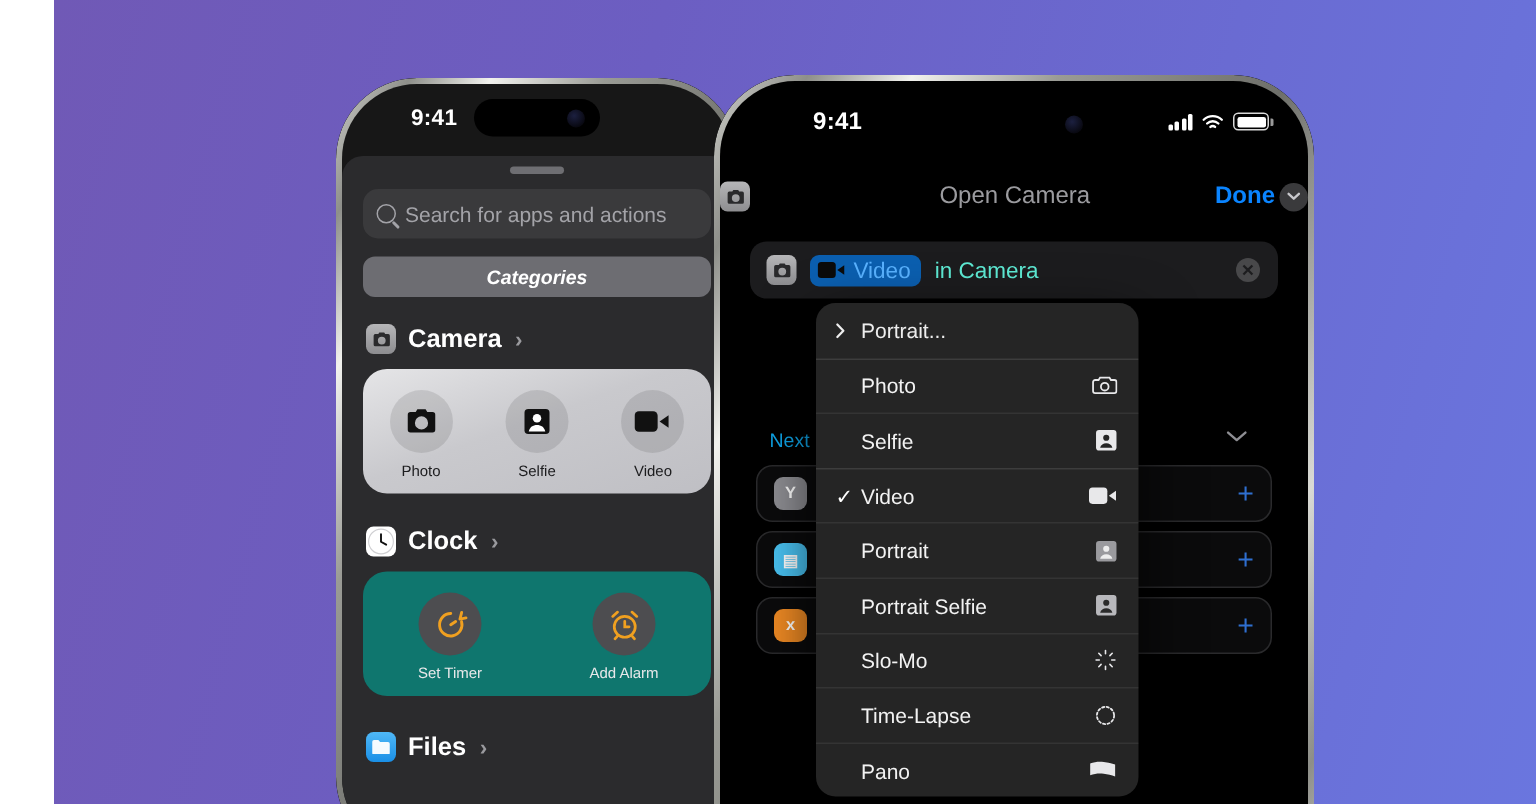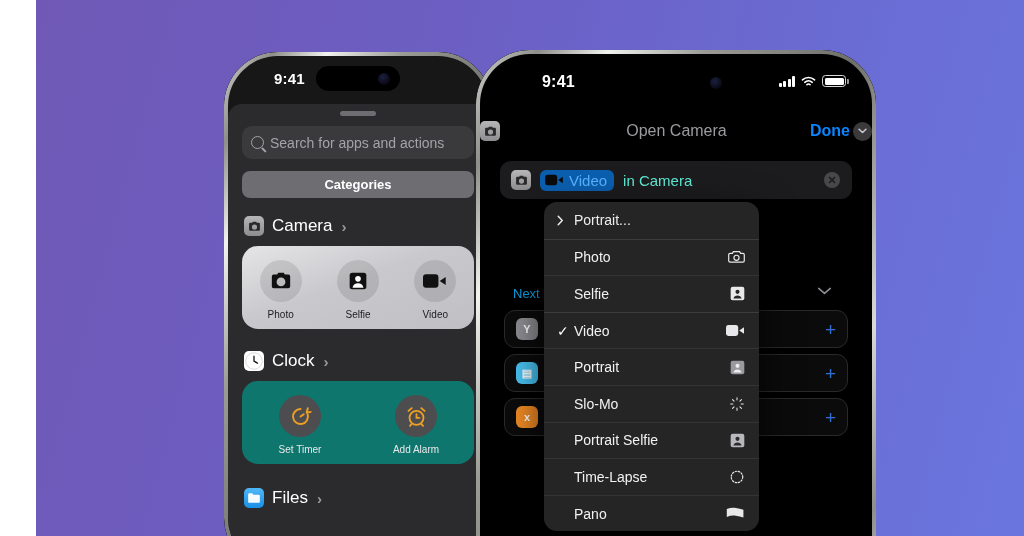--- a/index.html
+++ b/index.html
@@ -83,35 +83,35 @@
     width: 36px; height: 5px; border-radius: 3px; background: #6e6e72;
     margin: 7px auto 0;
   }
   .searchbar {
     margin: 10px 14px 0; height: 33px; border-radius: 10px;
     background: #3a3a3c; display: flex; align-items: center; gap: 6px;
     padding: 0 9px; color: #a3a3a8; font-size: 14px;
   }
   .search-glyph { width:13px;height:13px;border:1.7px solid #a3a3a8;border-radius:50%;position:relative;flex:none;}
   .search-glyph::after{content:"";position:absolute;right:-4px;bottom:-3px;width:6px;height:1.7px;background:#a3a3a8;transform:rotate(45deg);border-radius:1px;}
-  .chip-row { margin: 12px 14px 0; display:flex; }
+  .chip-row { margin: 12px 14px 0; display:flex;font-style:italic; }
   .chip {
     background:#6d6d72; color:#fff; font-size:13px; font-weight:600;
     height:27px; border-radius:8px; flex:1; display:flex;
     align-items:center; justify-content:center;
   }
   .app-head {
     display:flex; align-items:center; gap:8px;
     margin: 18px 0 0 16px; color:#fff;
   }
   .app-icon { width:20px;height:20px;border-radius:5px;flex:none;display:flex;align-items:center;justify-content:center;}
   .app-icon.cam { background: linear-gradient(#b6b6b8,#8d8d90); }
   .app-icon.clk { background:#fff; }
   .app-icon.fil { background: linear-gradient(#4fb8f7,#1a8fe6); }
-  .app-head-name { font-size:17px; font-weight:normal; }
+  .app-head-name { font-size:17px; font-weight:bold; }
   .chev-r { color:#9a9a9e; font-size:15px; font-weight:bold; margin-left:1px;}
   .action-card {
     margin: 10px 14px 0; border-radius: 16px; padding: 14px 0 9px;
     display: flex;
   }
   .action-card.light {
     background: linear-gradient(160deg,#e5e5e7 0%,#c9c9cd 45%,#bfbfc4 100%);
   }
   .action-card.dark { background:#0f766e; }
   .act { flex:1; display:flex; flex-direction:column; align-items:center; gap:7px; }
@@ -441,42 +441,42 @@
         <svg width="15" height="15" viewBox="0 0 22 22">
             <rect x="1" y="1" width="20" height="20" rx="3" fill="#9a9a9e"></rect>
             <circle cx="11" cy="8.6" r="3" fill="#ededed"></circle>
             <path d="M5 18.4c.7-3 3-4.5 6-4.5s5.3 1.5 6 4.5z" fill="#ededed"></path>
           </svg>
       </span>
     </div>
 
     <div class="menu-item">
       <span class="mi-check"></span>
-      <span class="mi-label">Slo-Mo</span>
-      <span class="mi-icon">
-        <svg width="16" height="16" viewBox="0 0 24 24" stroke="#e8e8ea" stroke-width="1.6" stroke-linecap="round">
-          <path d="M12 2.6v3.2M12 18.2v3.2M2.6 12h3.2M18.2 12h3.2M5.3 5.3l2.3 2.3M16.4 16.4l2.3 2.3M18.7 5.3l-2.3 2.3M7.6 16.4l-2.3 2.3"></path>
-        </svg>
-      </span>
-    </div>
-
-    <div class="menu-item">
-      <span class="mi-check"></span>
       <span class="mi-label">Portrait Selfie</span>
       <span class="mi-icon">
         <svg width="15" height="15" viewBox="0 0 22 22">
             <rect x="1" y="1" width="20" height="20" rx="3" fill="#b8b8bc"></rect>
             <circle cx="11" cy="8.6" r="3" fill="#2b2b2b"></circle>
             <path d="M5 18.4c.7-3 3-4.5 6-4.5s5.3 1.5 6 4.5z" fill="#2b2b2b"></path>
           </svg>
       </span>
     </div>
 
     <div class="menu-item">
       <span class="mi-check"></span>
+      <span class="mi-label">Slo-Mo</span>
+      <span class="mi-icon">
+        <svg width="16" height="16" viewBox="0 0 24 24" stroke="#e8e8ea" stroke-width="1.6" stroke-linecap="round">
+          <path d="M12 2.6v3.2M12 18.2v3.2M2.6 12h3.2M18.2 12h3.2M5.3 5.3l2.3 2.3M16.4 16.4l2.3 2.3M18.7 5.3l-2.3 2.3M7.6 16.4l-2.3 2.3"></path>
+        </svg>
+      </span>
+    </div>
+
+    <div class="menu-item">
+      <span class="mi-check"></span>
       <span class="mi-label">Time-Lapse</span>
       <span class="mi-icon">
         <svg width="16" height="16" viewBox="0 0 24 24" fill="none" stroke="#e8e8ea" stroke-width="1.8" stroke-linecap="round" stroke-dasharray="2.2 2.4">
             <circle cx="12" cy="12" r="8.6"></circle>
           </svg>
       </span>
     </div>
 
     <div class="menu-item">
       <span class="mi-check"></span>

